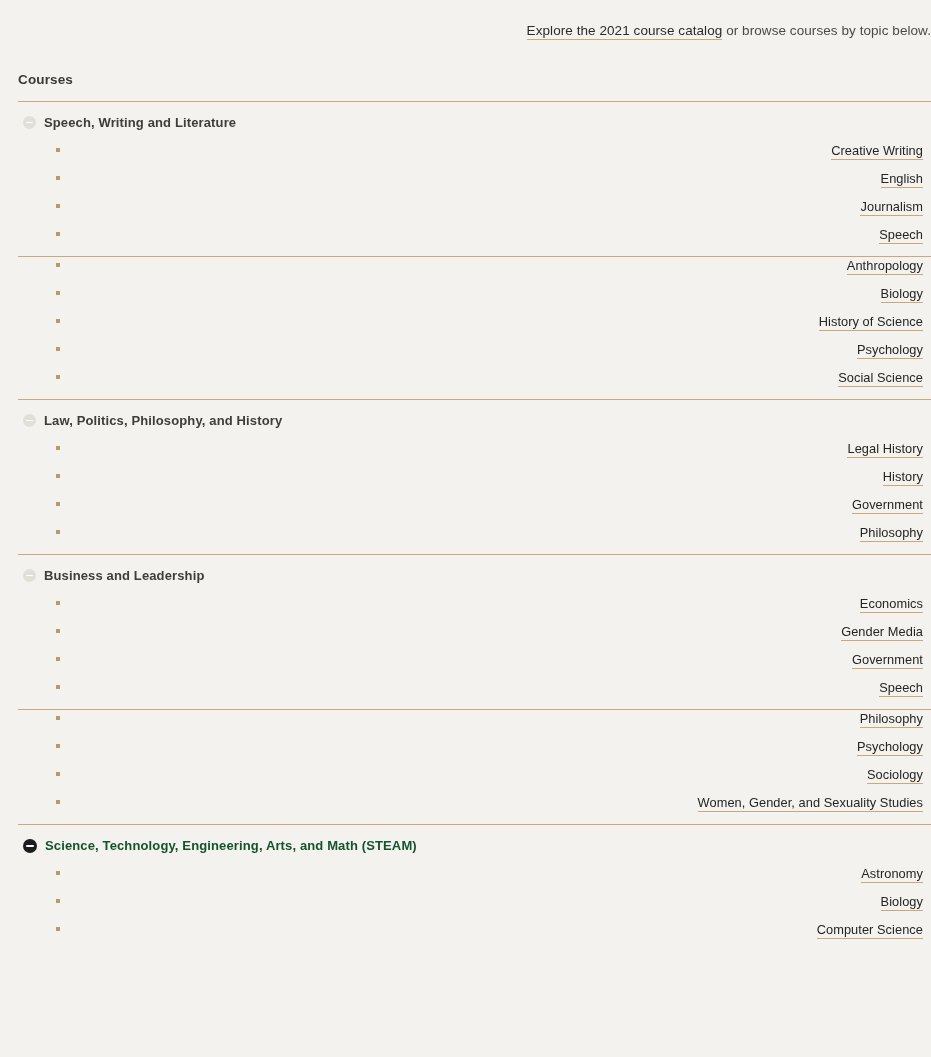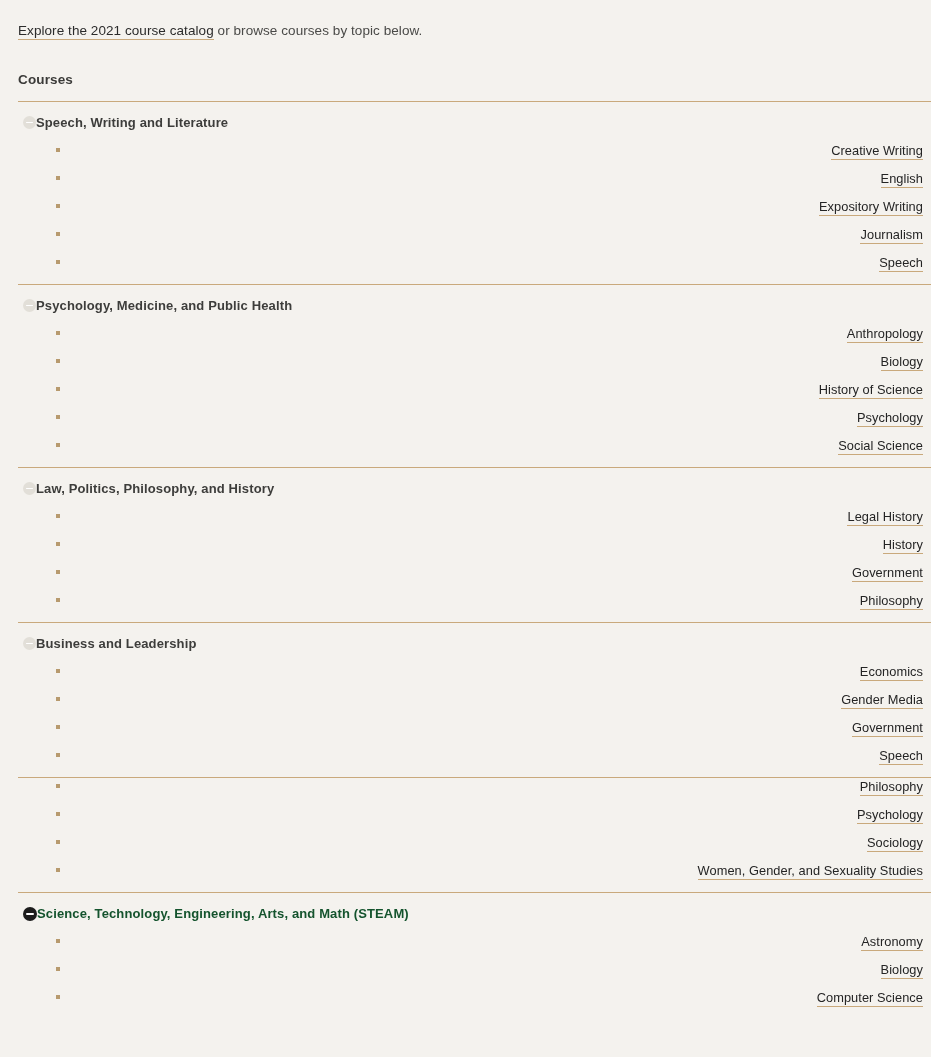--- a/index.html
+++ b/index.html
@@ -21,20 +21,21 @@
     padding: 0;
   }
 
   
   .intro {
     font-size: 13.5px;
     line-height: 19px;
     color: #4a4a48;
     padding: 7px 0 0 18px;
     letter-spacing: 0.005em;
+    text-align: right;
   }
   .intro-link {
     color: #2b2b2b;
     text-decoration: none;
     border-bottom: 1px solid #c9a97c;
     padding-bottom: 1px;
     cursor: pointer;
   }
 
   
@@ -52,20 +53,21 @@
     padding: 0 0 0 18px;
   }
   .acc-section {
     border-top: 1px solid #c9a97c;
   }
   .acc-section:last-of-type { }
 
   .acc-header {
     display: flex;
     align-items: center;
+    gap: 8px;
     padding: 12px 0 11px 5px;
     cursor: pointer;
     background: none;
     border: none;
     width: 100%;
     text-align: left;
     font-family: inherit;
   }
   .acc-title {
     font-size: 13px;
@@ -160,31 +162,26 @@
   <div class="accordion" id="accordion-root">
       <div class="acc-section">
         <button class="acc-header">
           <span class="toggle-icon"></span>
           <span class="acc-title">Speech, Writing and Literature</span>
         </button>
         <div class="acc-panel">
           <ul class="acc-list">
             <li><span class="bullet"></span><a class="course-link" href="#">Creative Writing</a></li>
             <li><span class="bullet"></span><a class="course-link" href="#">English</a></li>
-            <li><span class="bullet"></span><a class="course-link" href="#">Expository Writing</a></li>
             <li><span class="bullet"></span><a class="course-link" href="#">Journalism</a></li>
             <li><span class="bullet"></span><a class="course-link" href="#">Speech</a></li>
           </ul>
         </div>
       </div>
       <div class="acc-section">
-        <button class="acc-header">
-          <span class="toggle-icon"></span>
-          <span class="acc-title">Psychology, Medicine, and Public Health</span>
-        </button>
         <div class="acc-panel">
           <ul class="acc-list">
             <li><span class="bullet"></span><a class="course-link" href="#">Anthropology</a></li>
             <li><span class="bullet"></span><a class="course-link" href="#">Biology</a></li>
             <li><span class="bullet"></span><a class="course-link" href="#">History of Science</a></li>
             <li><span class="bullet"></span><a class="course-link" href="#">Psychology</a></li>
             <li><span class="bullet"></span><a class="course-link" href="#">Social Science</a></li>
           </ul>
         </div>
       </div>

